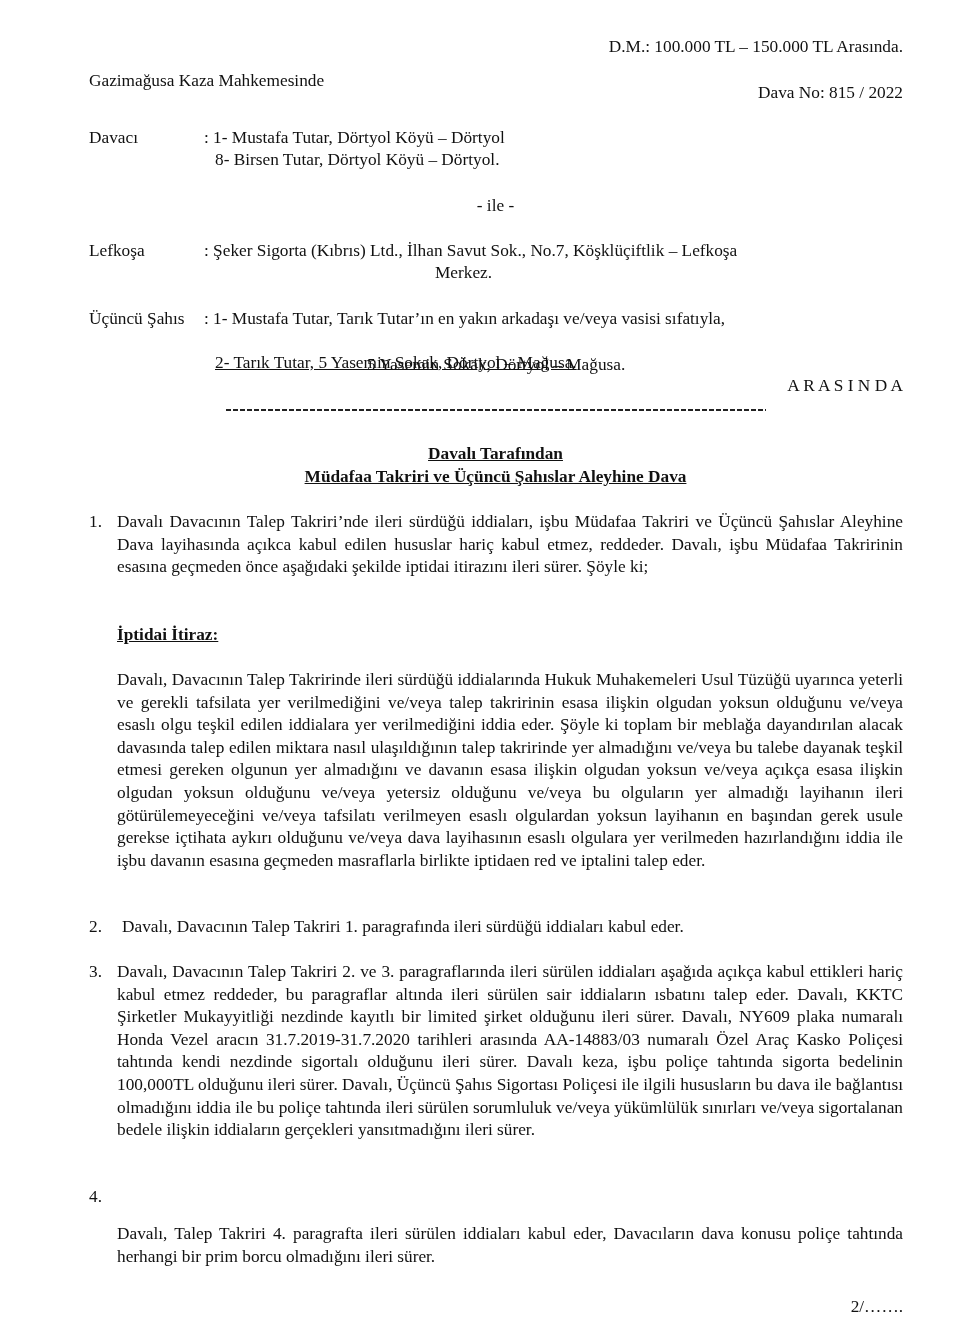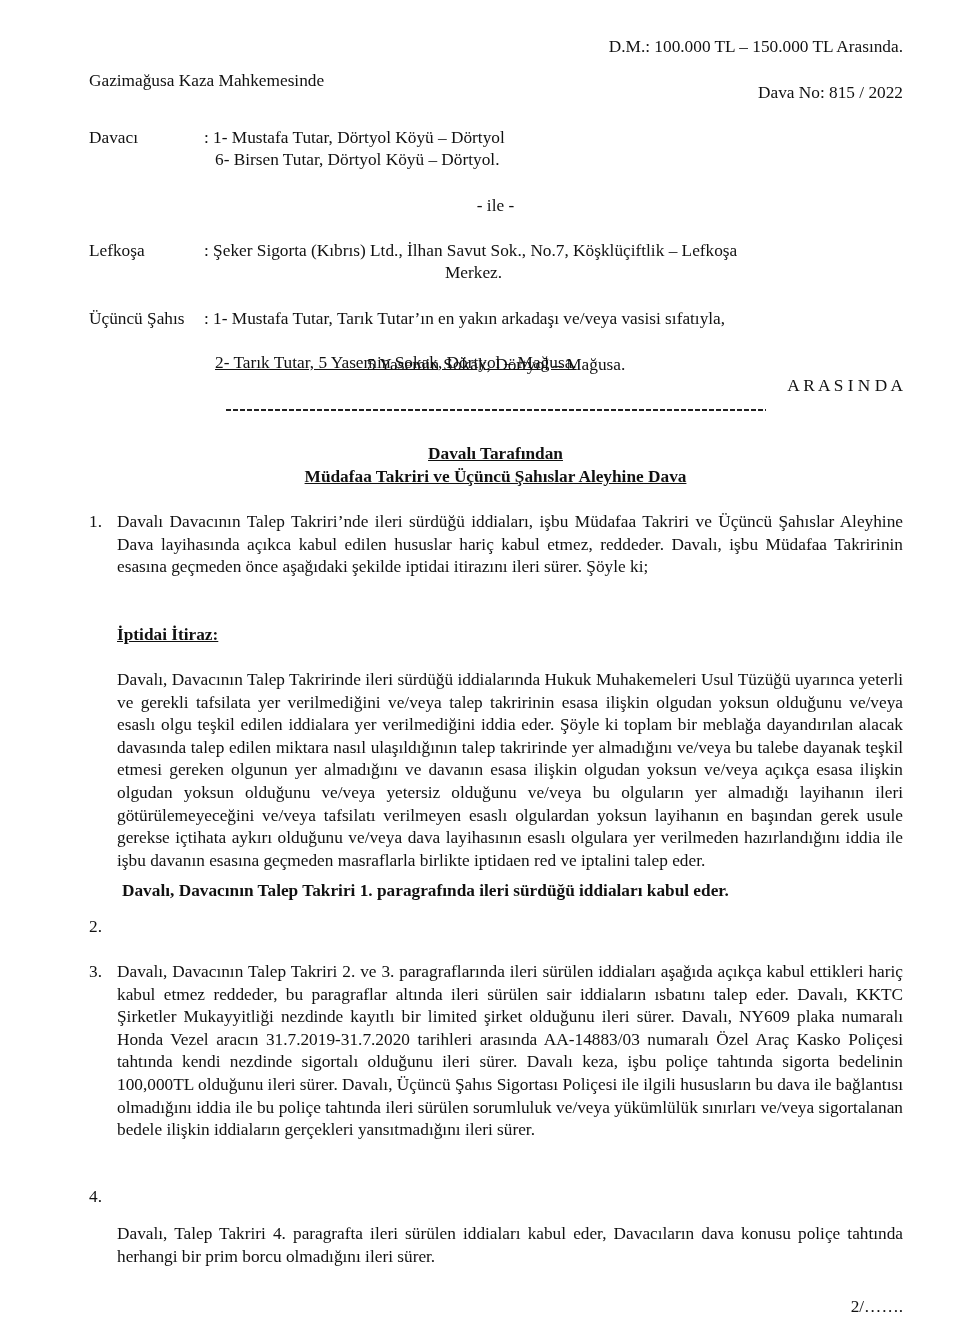--- a/index.html
+++ b/index.html
@@ -25,46 +25,46 @@
 </style>
 </head>
 <body>
 
 <div class="abs right" style="right:68px; top:36px;">D.M.: 100.000 TL – 150.000 TL Arasında.</div>
 <div class="abs" style="left:89px; top:59px;margin-top:11px;">Gazimağusa Kaza Mahkemesinde</div>
 <div class="abs right" style="right:68px; top:82px;">Dava No: 815 / 2022</div>
 
 <div class="label" style="top:127px;">Davacı</div>
 <div class="val" style="top:127px;text-align:center;">: 1- Mustafa Tutar, Dörtyol Köyü – Dörtyol</div>
-<div class="val" style="top:149px; left:215px;">6- Birsen Tutar, Dörtyol Köyü – Dörtyol.</div>
+<div class="val" style="top:149px; left:215px;">8- Birsen Tutar, Dörtyol Köyü – Dörtyol.</div>
 
 <div class="center" style="top:195px; left:10px;">- ile -</div>
 
 <div class="label" style="top:240px;">Lefkoşa</div>
 <div class="val" style="top:240px;">: Şeker Sigorta (Kıbrıs) Ltd., İlhan Savut Sok., No.7, Köşklüçiftlik – Lefkoşa</div>
-<div class="val" style="top:262px; left:445px;">Merkez.</div>
+<div class="val" style="top:262px; left:435px;">Merkez.</div>
 
 <div class="label" style="top:308px;">Üçüncü Şahıs</div>
 <div class="val" style="top:308px;">: 1- Mustafa Tutar, Tarık Tutar’ın en yakın arkadaşı ve/veya vasisi sıfatıyla,</div>
 <div class="val" style="top:330px; left:367px;margin-top:24px;">5 Yasemin Sokak, Dörtyol – Mağusa.</div>
 <div class="val" style="top:352px; left:215px;text-decoration:underline;">2- Tarık Tutar, 5 Yasemin Sokak, Dörtyol – Mağusa.</div>
 <div class="abs right" style="right:68px; top:375px;">A R A S I N D A</div>
 <div class="dash"></div>
 
 <div class="center u" style="top:443px; left:10px;">Davalı Tarafından</div>
 <div class="center u" style="top:466px; left:10px;">Müdafaa Takriri ve Üçüncü Şahıslar Aleyhine Dava</div>
 
 <div class="num" style="top:511px;">1.</div>
 <div class="para" style="top:511px;">Davalı Davacının Talep Takriri’nde ileri sürdüğü iddiaları, işbu Müdafaa Takriri ve Üçüncü Şahıslar Aleyhine Dava layihasında açıkca kabul edilen hususlar hariç kabul etmez, reddeder. Davalı, işbu Müdafaa Takririnin esasına geçmeden önce aşağıdaki şekilde iptidai itirazını ileri sürer. Şöyle ki;</div>
 
 <div class="abs u" style="left:117px; top:624px;">İptidai İtiraz:</div>
 <div class="para" style="top:669px;">Davalı, Davacının Talep Takririnde ileri sürdüğü iddialarında Hukuk Muhakemeleri Usul Tüzüğü uyarınca yeterli ve gerekli tafsilata yer verilmediğini ve/veya talep takririnin esasa ilişkin olgudan yoksun olduğunu ve/veya esaslı olgu teşkil edilen iddialara yer verilmediğini iddia eder. Şöyle ki toplam bir meblağa dayandırılan alacak davasında talep edilen miktara nasıl ulaşıldığının talep takririnde yer almadığını ve/veya bu talebe dayanak teşkil etmesi gereken olgunun yer almadığını ve davanın esasa ilişkin olgudan yoksun ve/veya açıkça esasa ilişkin olgudan yoksun olduğunu ve/veya yetersiz olduğunu ve/veya bu olguların yer almadığı layihanın ileri götürülemeyeceğini ve/veya tafsilatı verilmeyen esaslı olgulardan yoksun layihanın en başından gerek usule gerekse içtihata aykırı olduğunu ve/veya dava layihasının esaslı olgulara yer verilmeden hazırlandığını iddia ile işbu davanın esasına geçmeden masraflarla birlikte iptidaen red ve iptalini talep eder.</div>
 
 <div class="num" style="top:916px;">2.</div>
-<div class="para" style="top:880px; left:122px;font-weight:bold;">Davalı, Davacının Talep Takriri 1. paragrafında ileri sürdüğü iddiaları kabul eder.</div>
+<div class="para" style="top:916px; left:122px;">Davalı, Davacının Talep Takriri 1. paragrafında ileri sürdüğü iddiaları kabul eder.</div>
 
 <div class="num" style="top:961px;">3.</div>
 <div class="para" style="top:961px;">Davalı, Davacının Talep Takriri 2. ve 3. paragraflarında ileri sürülen iddiaları aşağıda açıkça kabul ettikleri hariç kabul etmez reddeder, bu paragraflar altında ileri sürülen sair iddiaların ısbatını talep eder. Davalı, KKTC Şirketler Mukayyitliği nezdinde kayıtlı bir limited şirket olduğunu ileri sürer. Davalı, NY609 plaka numaralı Honda Vezel aracın 31.7.2019-31.7.2020 tarihleri arasında AA-14883/03 numaralı Özel Araç Kasko Poliçesi tahtında kendi nezdinde sigortalı olduğunu ileri sürer. Davalı keza, işbu poliçe tahtında sigorta bedelinin 100,000TL olduğunu ileri sürer. Davalı, Üçüncü Şahıs Sigortası Poliçesi ile ilgili hususların bu dava ile bağlantısı olmadığını iddia ile bu poliçe tahtında ileri sürülen sorumluluk ve/veya yükümlülük sınırları ve/veya sigortalanan bedele ilişkin iddiaların gerçekleri yansıtmadığını ileri sürer.</div>
 
 <div class="num" style="top:1186px;">4.</div>
 <div class="para" style="top:1223px;">Davalı, Talep Takriri 4. paragrafta ileri sürülen iddiaları kabul eder, Davacıların dava konusu poliçe tahtında herhangi bir prim borcu olmadığını ileri sürer.</div>
 
 <div class="abs right" style="right:68px; top:1296px;">2/…….</div>
 
 </body></html>

